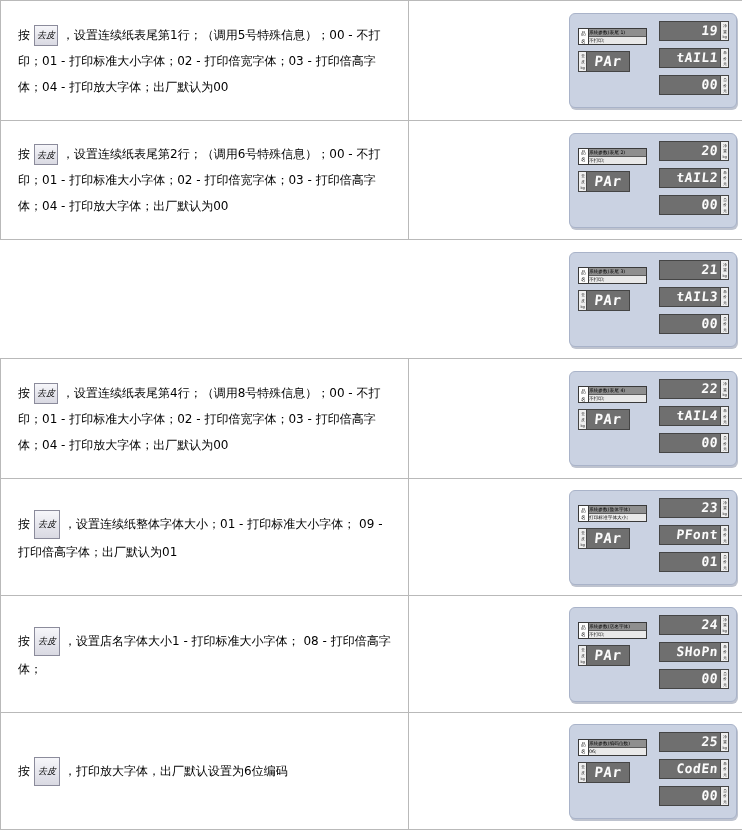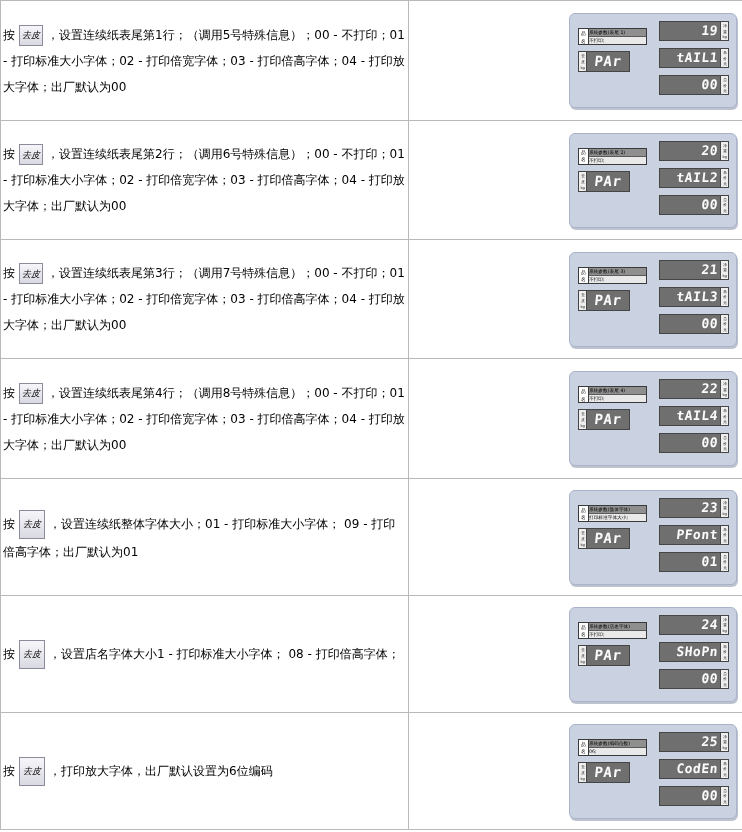--- a/index.html
+++ b/index.html
@@ -3,21 +3,21 @@
 <meta charset="utf-8">
 <style>
   html,body { margin:0; padding:0; background:#fff; }
   body { font-family:"DejaVu Sans", sans-serif; }
   .manual-table { width:742px; border-top:1px solid #b9b9b9; }
   .row { display:flex; border-bottom:1px solid #b9b9b9; box-sizing:border-box; }
   .r-a { height:120px; } .r-b { height:119px; } .r-c { height:117px; }
   .cell-left {
     width:409px; box-sizing:border-box;
     border-left:1px solid #b9b9b9; border-right:1px solid #b9b9b9;
-    display:flex; align-items:center; padding:0 2px;
+    display:flex; align-items:center; padding:0 17px;
   }
   .instr { font-size:12px; line-height:26px; color:#000; }
   .tare-btn {
     display:inline-flex; align-items:center; justify-content:center;
     width:22px; height:19px; margin:0 4px; vertical-align:middle;
     border:1px solid #8b8b9b; background:linear-gradient(#f6f6fa,#d9d9e2);
     font-size:9px; font-style:italic; color:#000;
   }
   .tare-btn.big { width:24px; height:27px; }
   .cell-right { flex:1; display:flex; align-items:center; justify-content:flex-end; padding-right:5px; }
@@ -163,23 +163,20 @@
               <span>总</span>
               <span>价</span>
               <span>元</span>
             </div>
         </div>
       </div>
     </div>
   </div>
 
   <div class="row r-b">
-    <div class="cell-left">
-      <div class="instr"><span>按</span><span class="tare-btn">去皮</span><span>，设置连续纸表尾第3行；（调用7号特殊信息）；00 - 不打印；01 - 打印标准大小字体；02 - 打印倍宽字体；03 - 打印倍高字体；04 - 打印放大字体；出厂默认为00</span></div>
-    </div>
     <div class="cell-right">
       <div class="panel">
         <div class="label-box">
           <div class="lb-left">
               <span>品</span>
               <span>名</span>
             </div>
           <div class="lb-right">
             <div class="lb-title"><span>系统参数(表尾 3)</span></div>
             <div class="lb-value"><span>不打印;</span></div>

